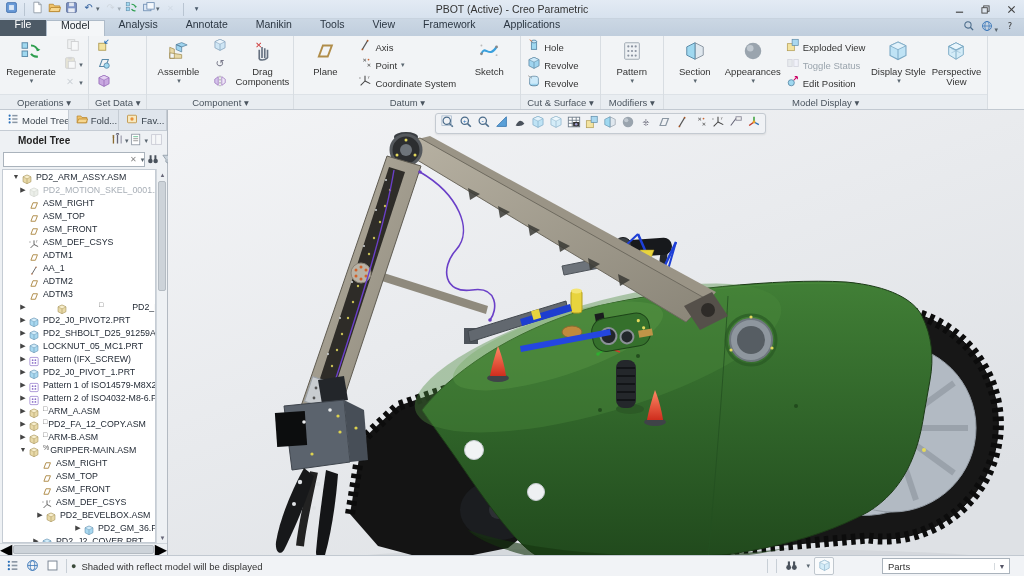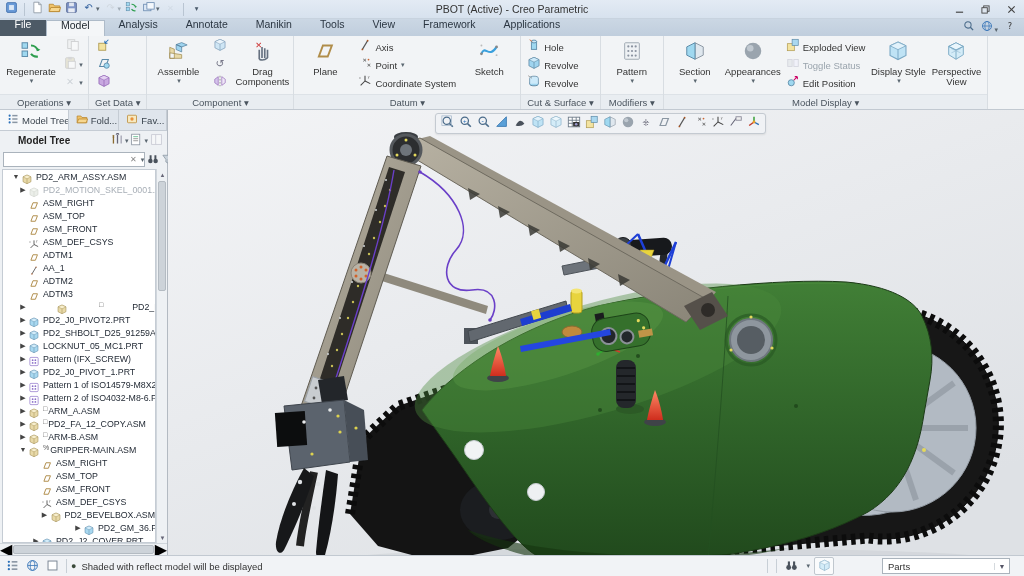--- a/index.html
+++ b/index.html
@@ -812,21 +812,21 @@
             <span class="exp"></span>
             <span class="ticon"><svg viewBox="0 0 16 16">
                 <line x1="8" y1="8" x2="8" y2="2" stroke="#444" stroke-width="1.2"></line>
                 <line x1="8" y1="8" x2="3" y2="13" stroke="#444" stroke-width="1.2"></line>
                 <line x1="8" y1="8" x2="14" y2="11" stroke="#444" stroke-width="1.2"></line>
                 <text x="1" y="6" font-size="4" fill="#777">x</text>
                 <text x="11" y="4" font-size="4" fill="#777">y</text>
               </svg></span>
             <span class="tlbl">ASM_DEF_CSYS</span>
           </div>
-          <div class="trow" style="padding-left: 32px; justify-content: flex-end;">
+          <div class="trow" style="padding-left: 32px;">
             <span class="exp">▶</span>
             <span class="ticon"><svg viewBox="0 0 16 16">
                 <path d="M8 1.5 13.8 4.2v7L8 14.2 2.2 11.2v-7z" fill="#e8d9a8" stroke="#a08c50" stroke-width=".8"></path>
                 <path d="M8 1.5 13.8 4.2 8 7 2.2 4.2z" fill="#f7eecd" stroke="#a08c50" stroke-width=".6"></path>
                 <path d="M8 7v7.2" stroke="#a08c50" stroke-width=".7"></path>
               </svg></span>
             <span class="tlbl">PD2_BEVELBOX.ASM</span>
           </div>
           <div class="trow" style="padding-left: 36px; margin-left: 34px;">
             <span class="exp">▶</span>

